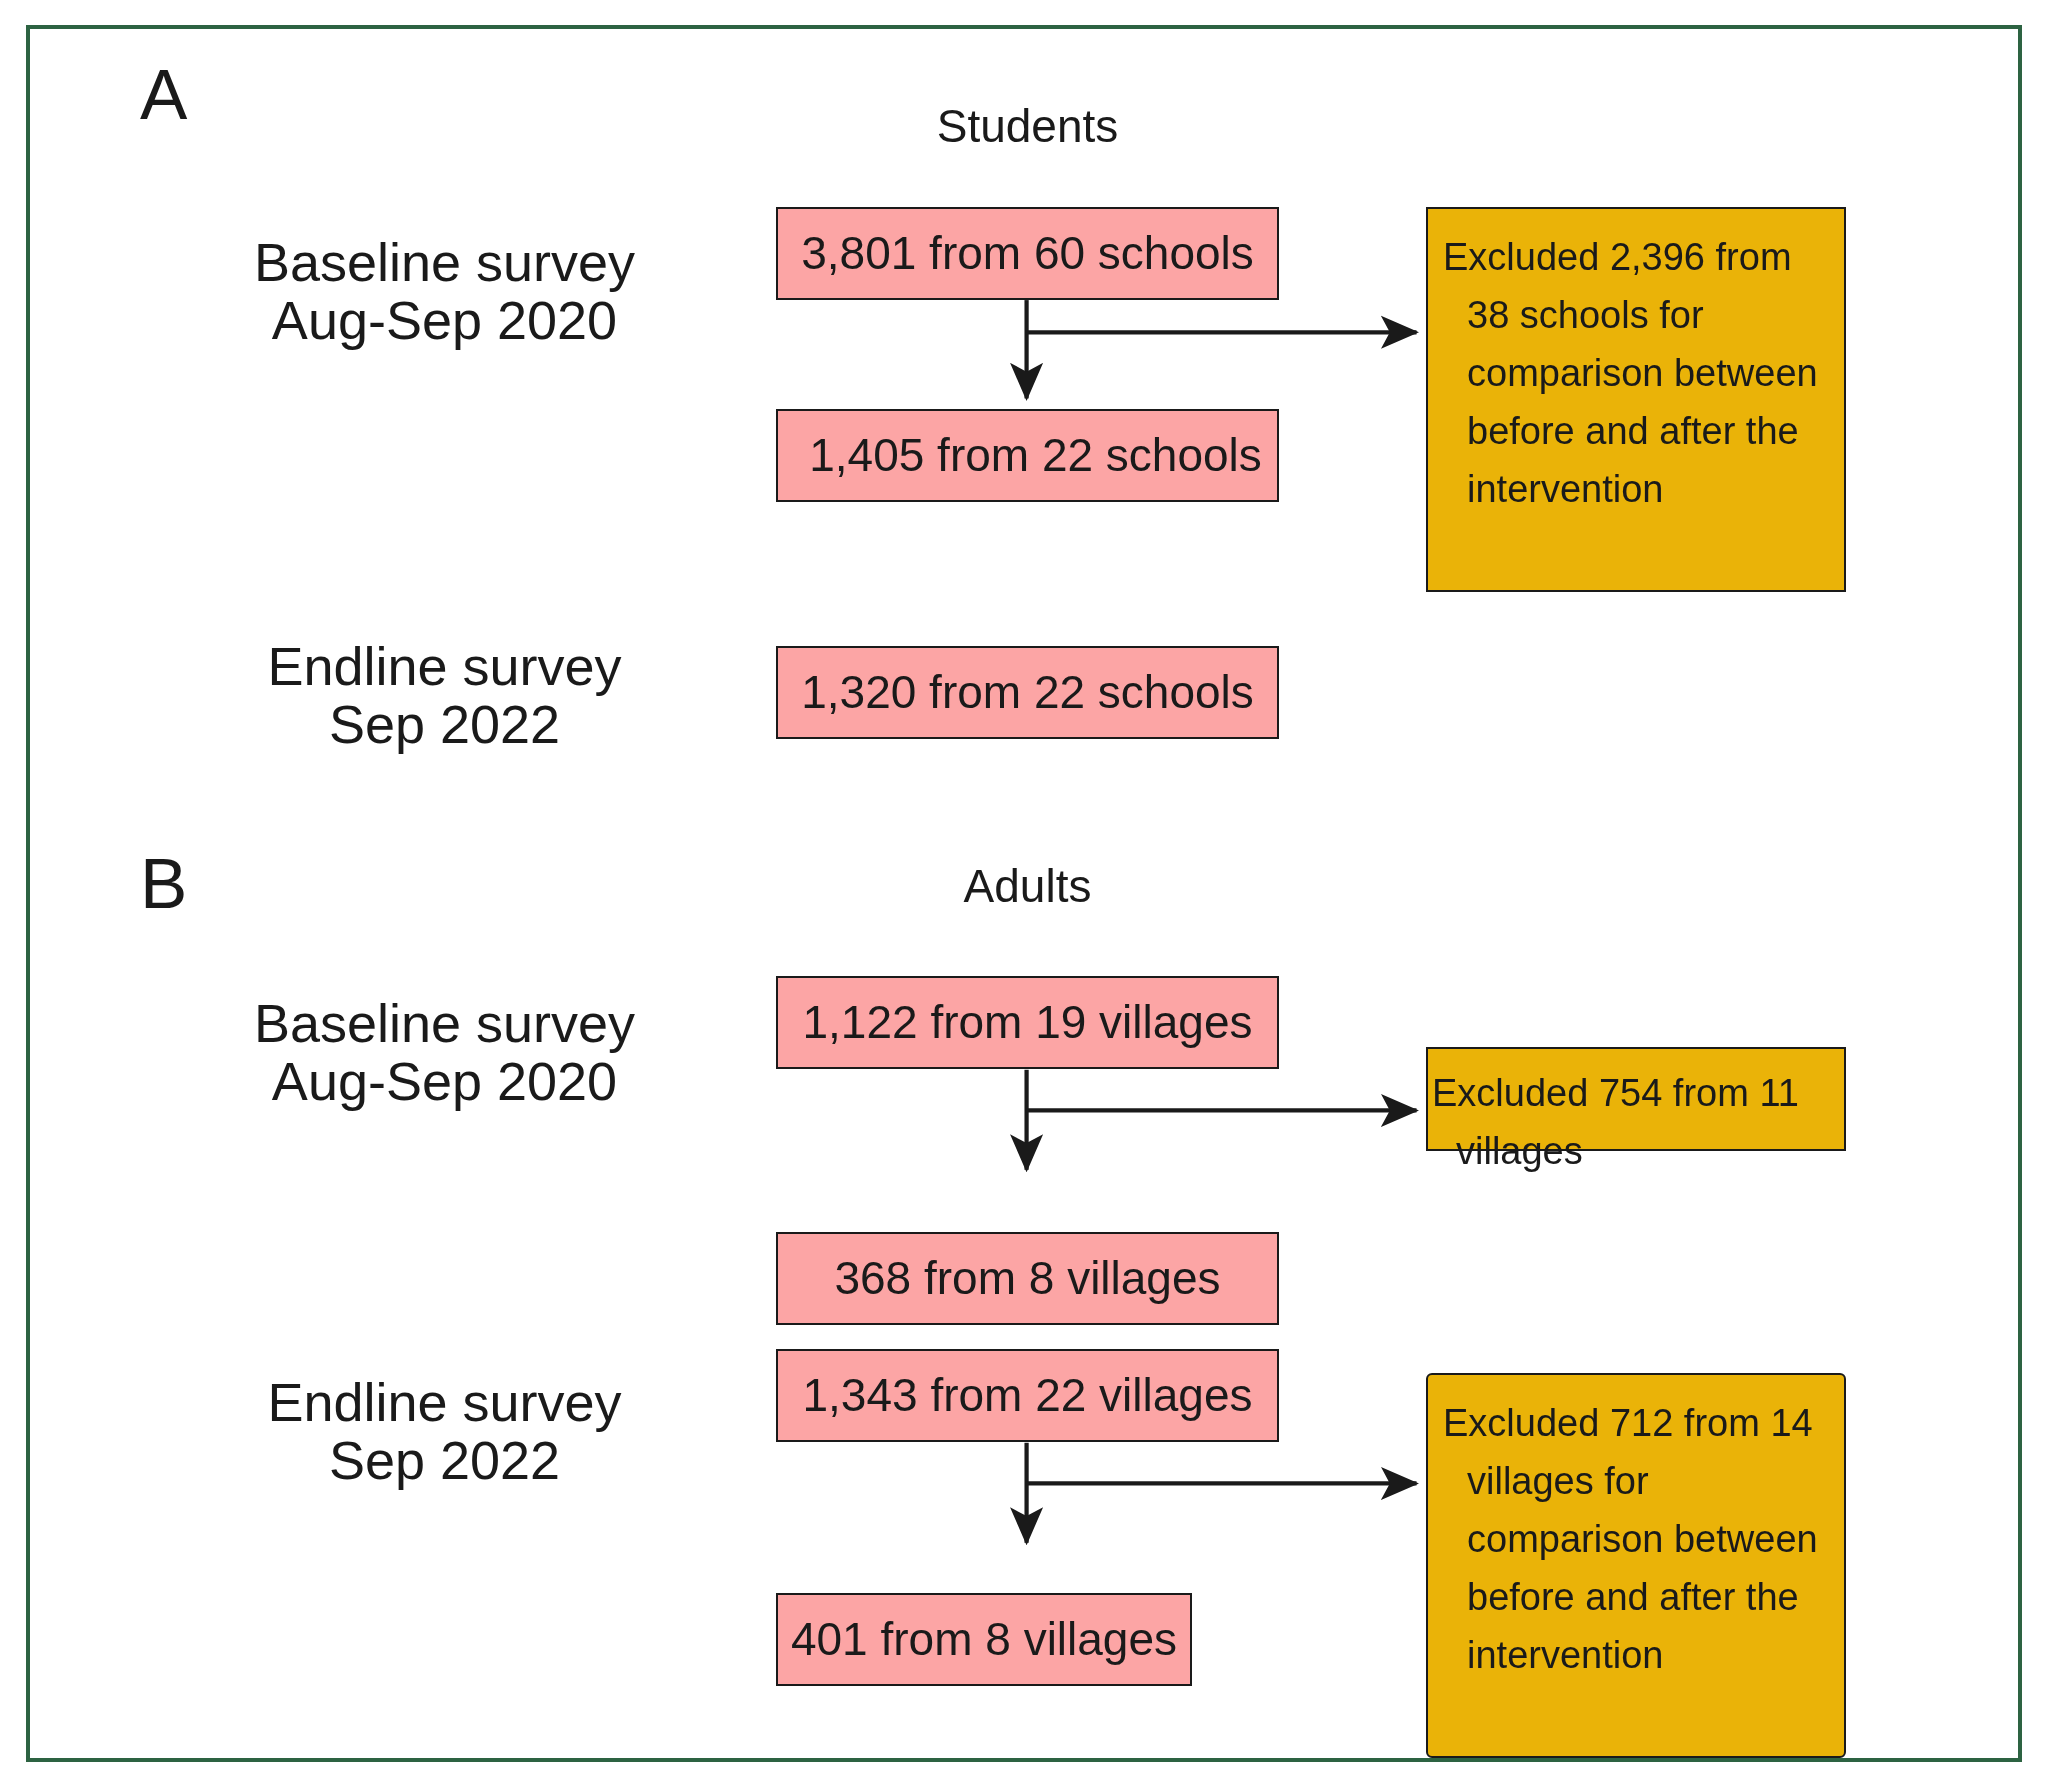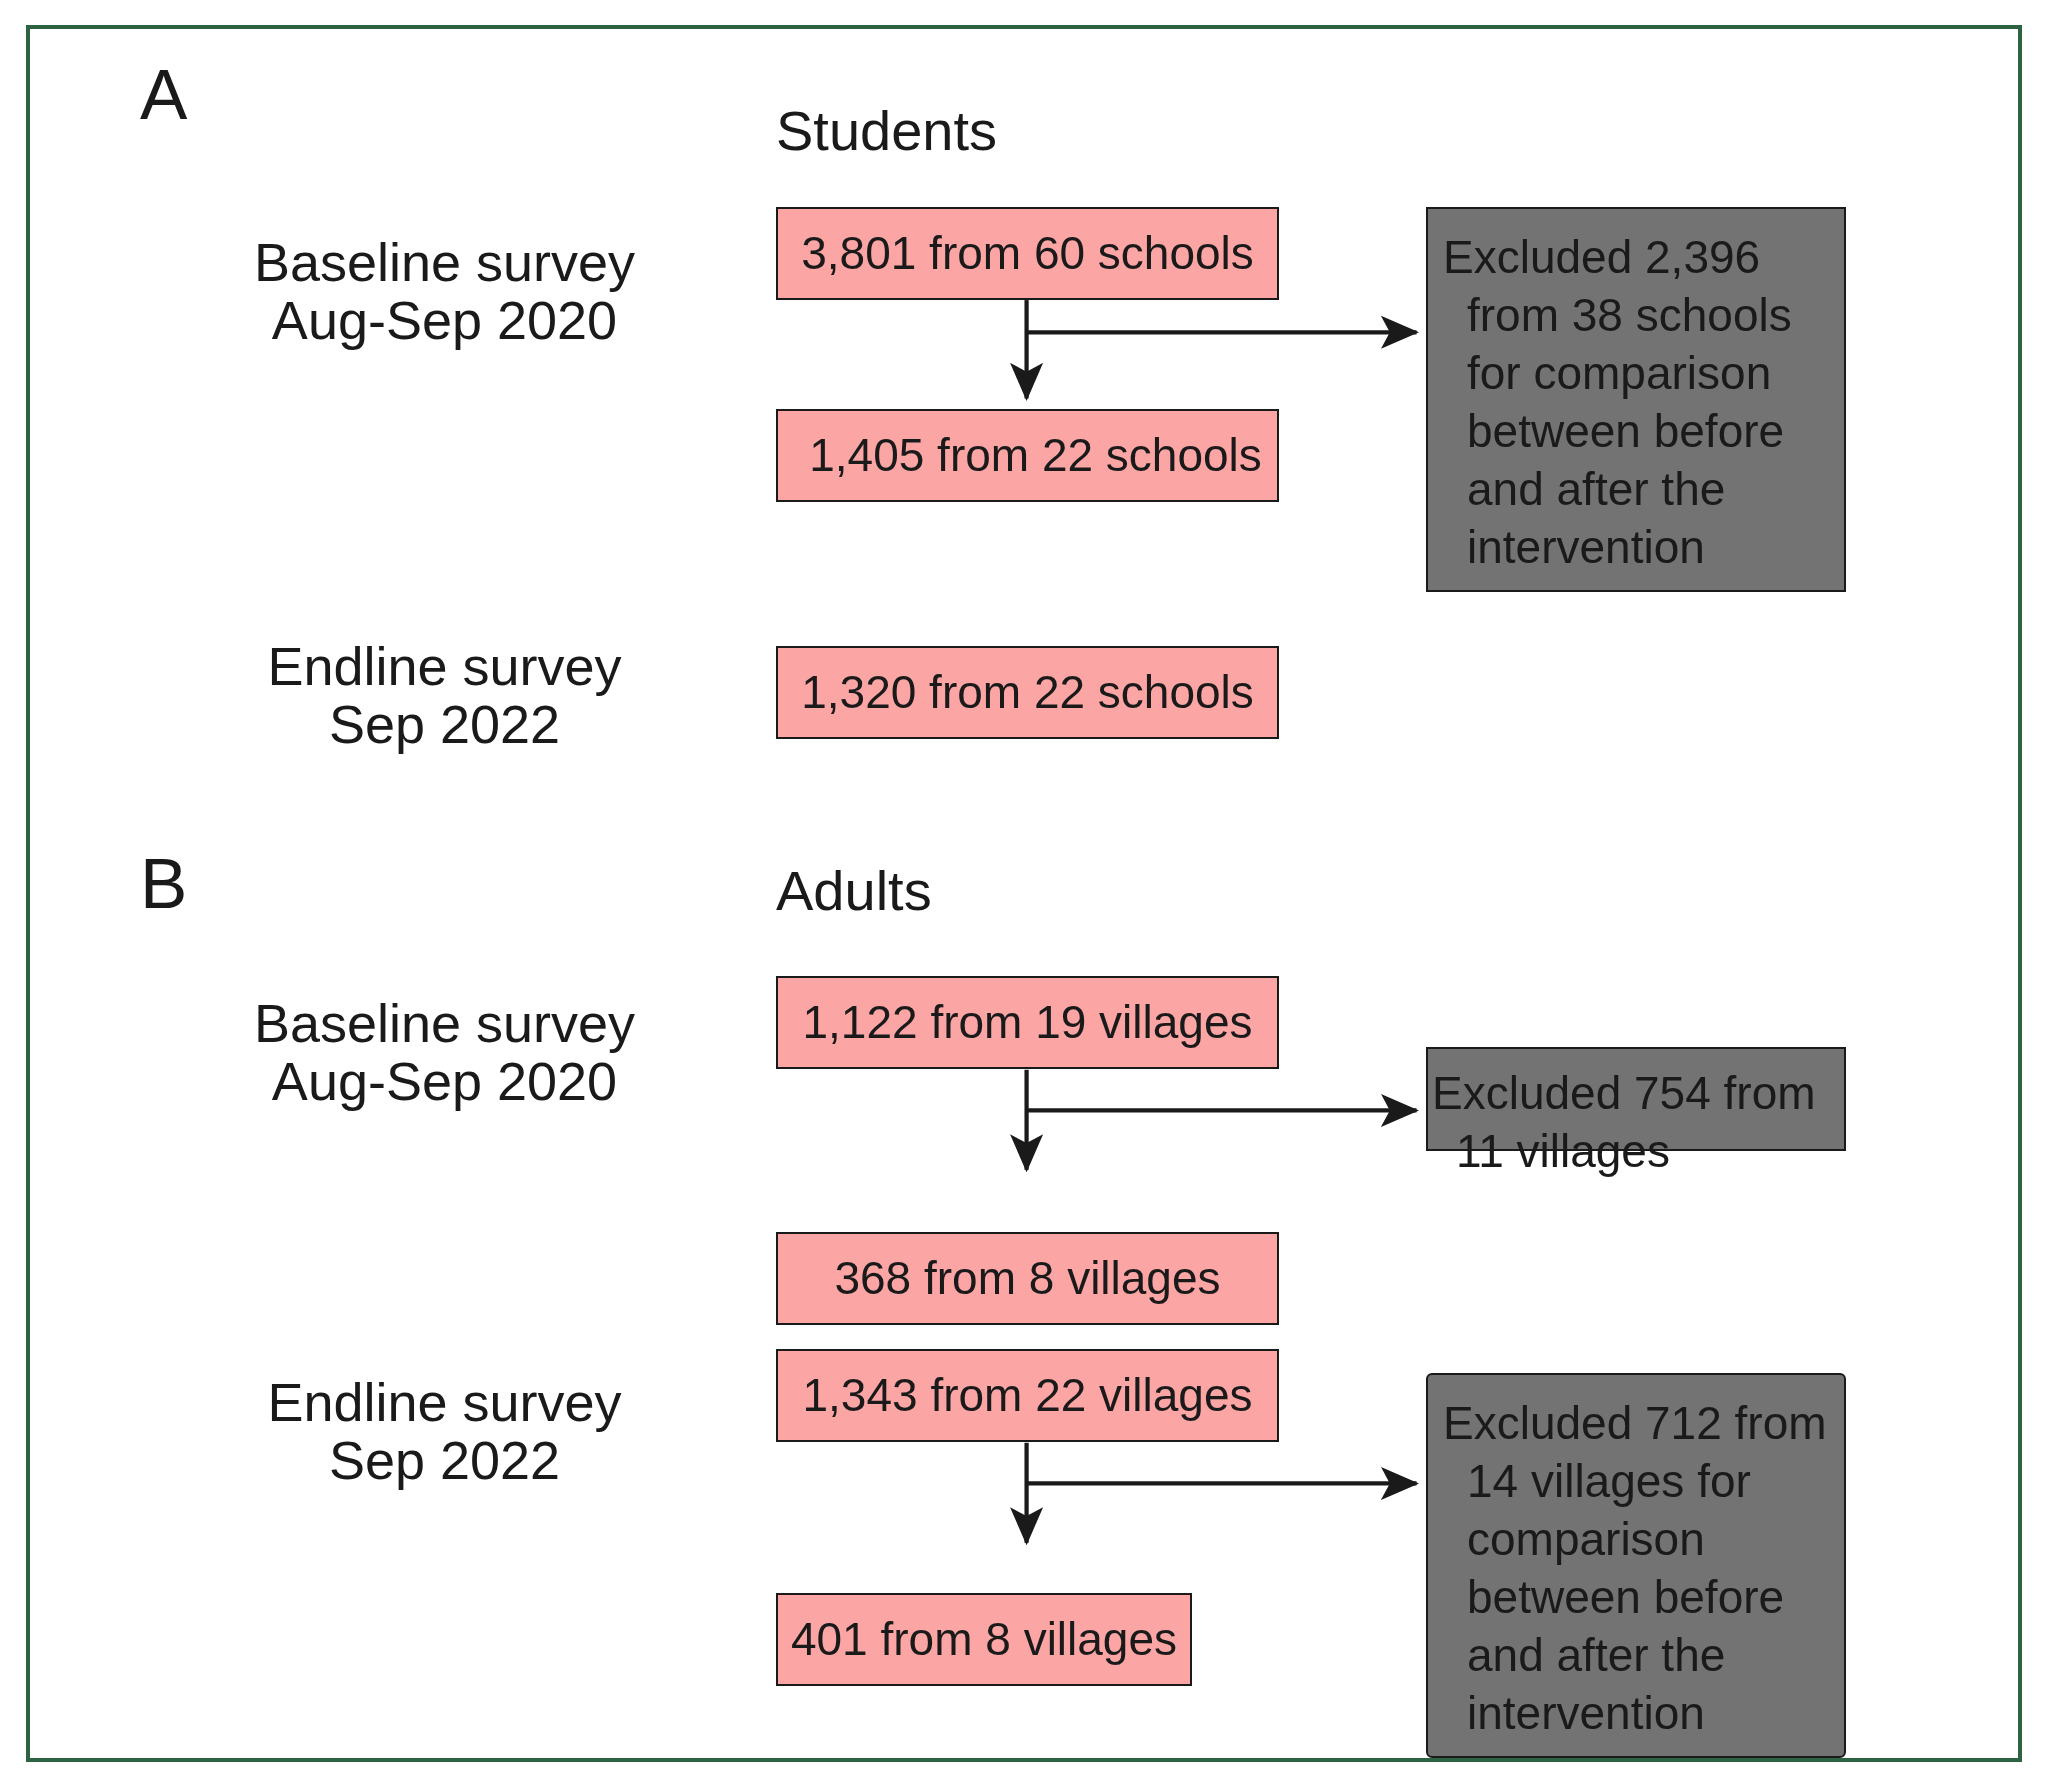--- a/index.html
+++ b/index.html
@@ -42,23 +42,23 @@
     font-weight: 400;
     color: #1a1a1a;
     letter-spacing: 0px;
   }
   #panel-letter-a { left: 140px; top: 59px; }
   #panel-letter-b { left: 140px; top: 848px; }
 
   
   .group-heading {
     position: absolute;
-    font-size: 56px;
+    font-size: 46px;
     line-height: 1;
-    text-align: left;
+    text-align: center;
     color: #1a1a1a;
     white-space: nowrap;
   }
   #heading-students { left: 776px; top: 103px; width: 503px; }
   #heading-adults   { left: 776px; top: 863px; width: 503px; }
 
   
   .survey-label {
     position: absolute;
     font-size: 54px;
@@ -97,22 +97,22 @@
   #box-b-baseline-total   { left: 776px; top: 976px; width: 503px; height: 93px; }
   #box-b-baseline-kept    { left: 776px; top: 1232px; width: 503px; height: 93px; text-align: right; }
   #box-b-endline-total    { left: 776px; top: 1349px; width: 503px; height: 93px; }
   #box-b-endline-kept     { left: 776px; top: 1553px; width: 416px; height: 93px; margin-top: 40px; }
 
   
   .exclusion-box {
     position: absolute;
     border: 2.5px solid #1a1a1a;
     box-sizing: border-box;
-    background: #737373;
-    font-size: 46px;
+    background: #eab308;
+    font-size: 38px;
     line-height: 58px;
     color: #1a1a1a;
     padding: 18.6px 17px 18.6px 39px;
     text-indent: -24px;
     white-space: normal;
   }
   #box-a-excluded { left: 1426px; top: 207px;  width: 420px; height: 385px; }
   #box-b-excluded-baseline {
     left: 1426px; top: 1047px; width: 420px; height: 104px;
     padding-top: 15.3px;

